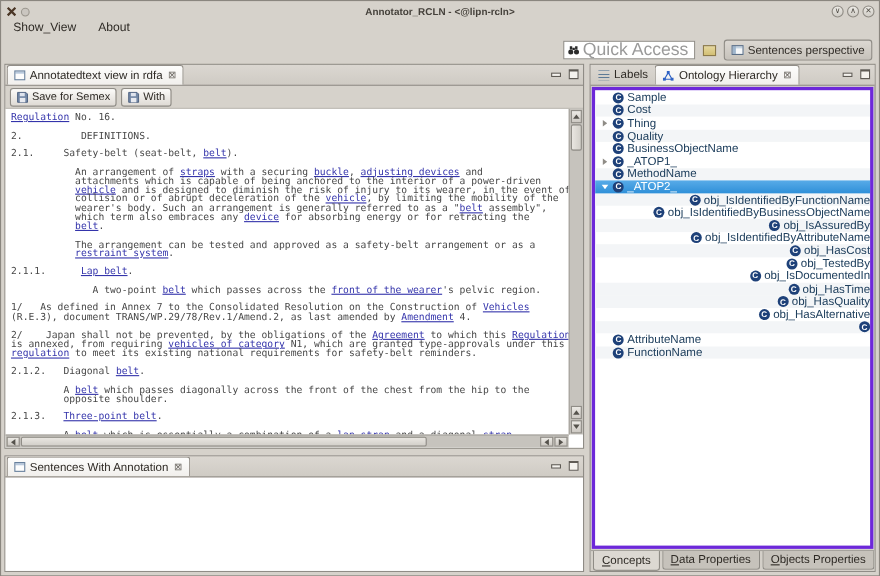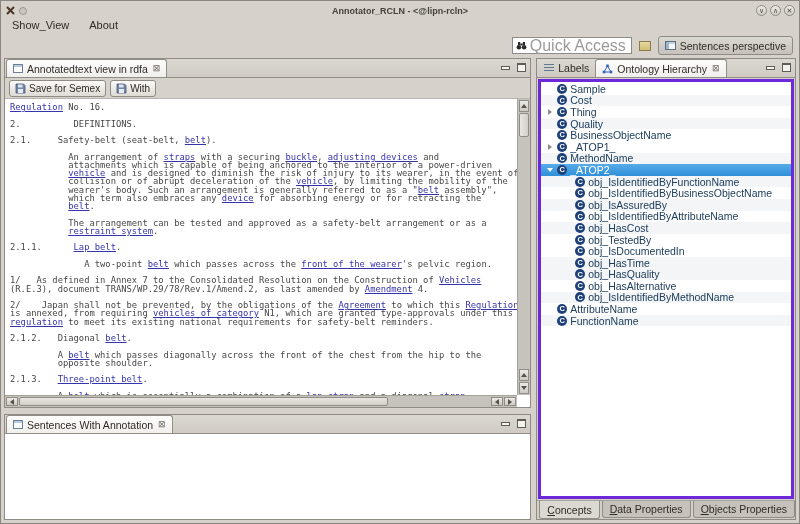--- a/index.html
+++ b/index.html
@@ -70,21 +70,21 @@
   .tri-right-g{border-width:3px 0 3px 4px;border-color:transparent transparent transparent #8f8c86;}
   .tri-down-d{border-width:4px 3px 0 3px;border-color:#3c3a36 transparent transparent transparent;}
   .tree-row.selected .tri-down-d{border-top-color:#fff;}
   
   .white-area{flex:1;background:#fff;min-height:0;}
   
   .tree-wrap{flex:1;margin:1px;border:3px solid #6d28d9;background:#fff;overflow:hidden;padding-top:1px;min-height:0;}
   .tree-row{display:flex;align-items:center;height:11.6px;font-size:10.5px;color:#20405e;padding-left:4px;gap:3px;white-space:nowrap;}
   .tree-row.striped{background:#f3f5f7;}
   .tree-row.selected{background:linear-gradient(#58abe8,#2e8fd8);color:#fff;}
-  .tree-row.child{padding-left:22px;}
+  .tree-row.child{padding-left:22px;justify-content:flex-end;}
   .tw{width:9px;display:flex;justify-content:center;flex:none;}
   .circle-c{width:10px;height:10px;border-radius:50%;background:#1e4179;color:#fff;flex:none;
     font-size:7.5px;font-weight:bold;display:flex;align-items:center;justify-content:center;}
   .circle-c::after{content:"C";line-height:1;}
   
   .bottom-tabs{height:19px;flex:none;display:flex;align-items:flex-start;background:#d4d0c9;padding-left:2px;gap:2px;border-top:1px solid #a5a29c;}
   .btab{height:17px;display:flex;align-items:center;padding:0 7px;font-size:10.5px;color:#2f2b26;border:1px solid #8f8c86;border-top:none;border-radius:0 0 3px 3px;background:#c6c2bb;white-space:nowrap;}
   .btab.active{background:#dcd8d2;height:18px;}
   svg{display:block;}
 </style>
@@ -338,21 +338,20 @@
                 <span>obj_HasQuality</span>
               </div>
               <div class="tree-row child">
                 <span class="tw"></span>
                 <span class="circle-c"></span>
                 <span>obj_HasAlternative</span>
               </div>
               <div class="tree-row striped child">
                 <span class="tw"></span>
                 <span class="circle-c"></span>
-                <span>obj_IsIdentifiedByMethodName</span>
               </div>
               <div class="tree-row">
                 <span class="tw"></span>
                 <span class="circle-c"></span>
                 <span>AttributeName</span>
               </div>
               <div class="tree-row striped">
                 <span class="tw"></span>
                 <span class="circle-c"></span>
                 <span>FunctionName</span>

